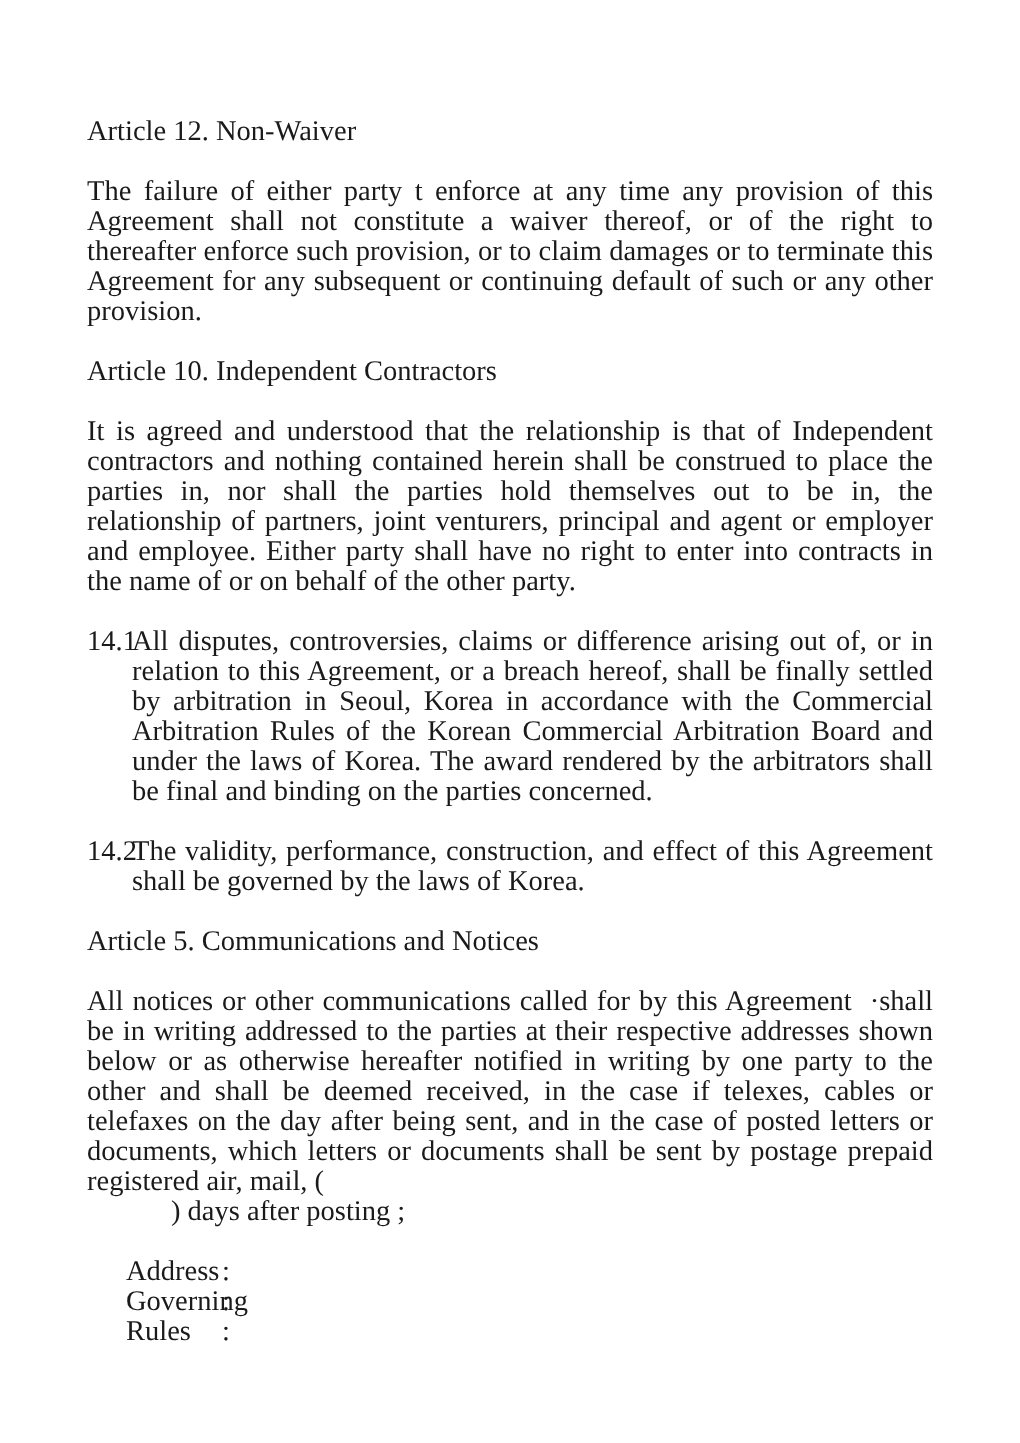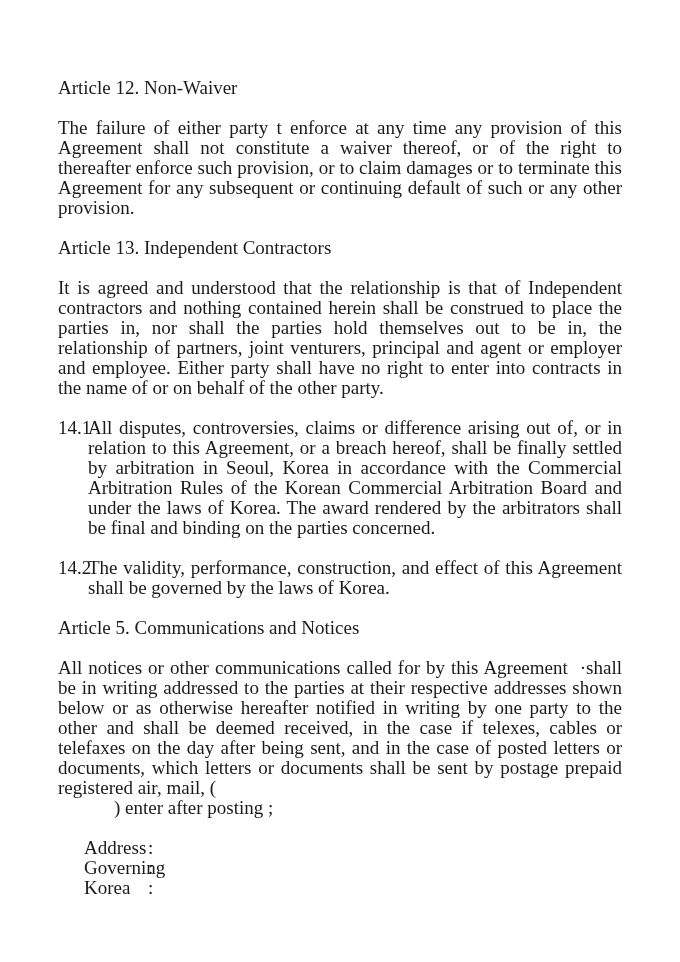--- a/index.html
+++ b/index.html
@@ -21,43 +21,43 @@
   .field-colon { width: 10px; }
 </style>
 </head>
 <body>
 
 <div class="page">
 
   <div class="heading">Article 12. Non-Waiver</div>
   <div class="para">The failure of either party t enforce at any time any provision of this Agreement shall not constitute a waiver thereof, or of the right to thereafter enforce such provision, or to claim damages or to terminate this Agreement for any subsequent or continuing default of such or any other provision.</div>
 
-  <div class="heading">Article 13. Independent Contractors</div>
+  <div class="heading">Article 10. Independent Contractors</div>
   <div class="para">It is agreed and understood that the relationship is that of Independent contractors and nothing contained herein shall be construed to place the parties in, nor shall the parties hold themselves out to be in, the relationship of partners, joint venturers, principal and agent or employer and employee. Either party shall have no right to enter into contracts in the name of or on behalf of the other party.</div>
 
   <div class="item">
     <span class="item-num">14.1</span>
     <span class="item-text">All disputes, controversies, claims or difference arising out of, or in relation to this Agreement, or a breach hereof, shall be finally settled by arbitration in Seoul, Korea in accordance with the Commercial Arbitration Rules of the Korean Commercial Arbitration Board and under the laws of Korea. The award rendered by the arbitrators shall be final and binding on the parties concerned.</span>
   </div>
   <div class="item">
     <span class="item-num">14.2</span>
     <span class="item-text">The validity, performance, construction, and effect of this Agreement shall be governed by the laws of Korea.</span>
   </div>
 
   <div class="heading">Article 5. Communications and Notices</div>
   <div class="para" style="margin-bottom:0">All notices or other communications called for by this Agreement &nbsp;·shall be in writing addressed to the parties at their respective addresses shown below or as otherwise hereafter notified in writing by one party to the other and shall be deemed received, in the case if telexes, cables or telefaxes on the day after being sent, and in the case of posted letters or documents, which letters or documents shall be sent by postage prepaid registered air, mail, (</div>
-  <div class="para notice-tail">) enter after posting ;</div>
+  <div class="para notice-tail">) days after posting ;</div>
 
 
   <div class="field-row">
     <span class="field-label">Address</span>
     <span class="field-colon">:</span>
   </div>
   <div class="field-row">
     <span class="field-label">Governing</span>
     <span class="field-colon">:</span>
   </div>
   <div class="field-row">
-    <span class="field-label">Korea</span>
+    <span class="field-label">Rules</span>
     <span class="field-colon">:</span>
   </div>
 
 </div>
 
 </body></html>

